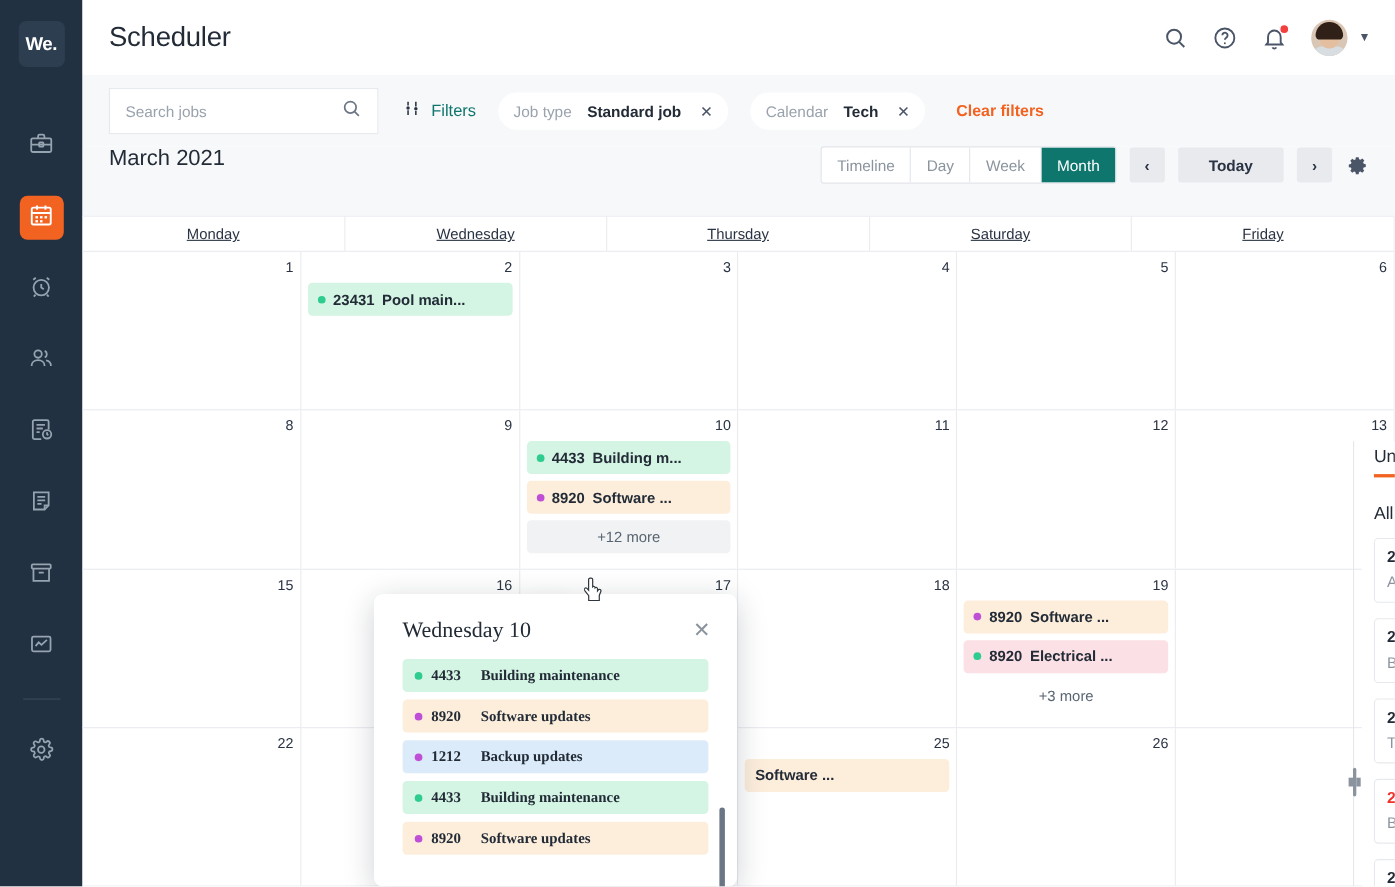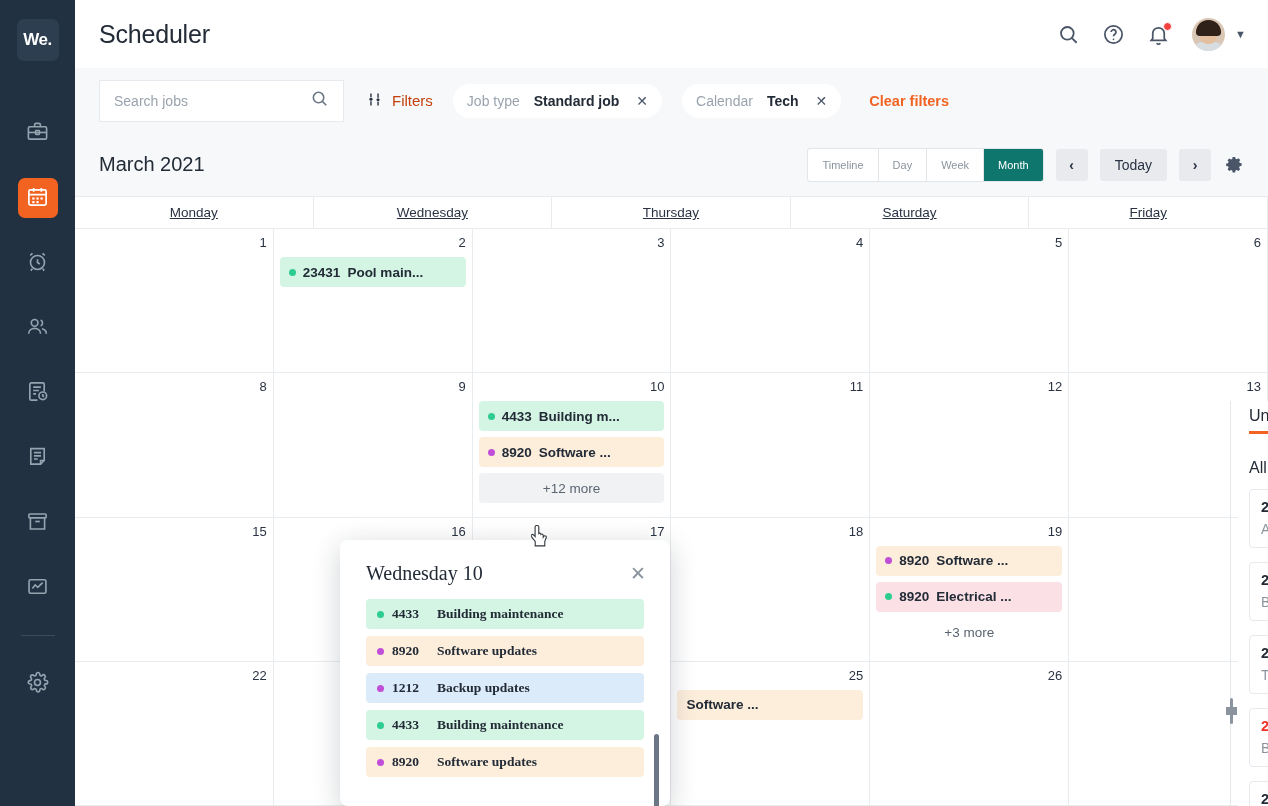--- a/index.html
+++ b/index.html
@@ -61,40 +61,40 @@
     padding:0 24px; gap:14px; flex:0 0 65px;
   }
   .searchbox {
     width:245px; height:42px; background:#fff; border:1px solid #e6e9ed;
     display:flex; align-items:center; padding:0 14px;
   }
   .searchbox input {
     border:none; outline:none; flex:1; font-size:14px; font-family:inherit; color:#15803d; background:transparent;
   }
   .searchbox input::placeholder { color:#9aa3ad; }
-  .filters-btn { display:flex; align-items:center; gap:9px; font-size:15px; color:#c2410c; cursor:pointer; margin-left:8px; }
+  .filters-btn { display:flex; align-items:center; gap:9px; font-size:15px; color:#0f766e; cursor:pointer; margin-left:8px; }
   .chip {
     height:34px; background:#fff; border-radius:17px; display:flex; align-items:center;
     gap:14px; padding:0 14px; font-size:14px; cursor:pointer; margin-left:6px;
   }
   .chip .k { color:#9aa3ad; }
   .chip .v { color:#222b36; font-weight:bold; }
   .chip .x { color:#4a5568; font-size:14px; margin-left:3px; }
   .clearlink { color:#f26322; font-size:14.5px; font-weight:bold; cursor:pointer; margin-left:14px; }
 
   
-  .toolbar { background:#f7f8fa; height:63px; display:flex; align-items:center; padding:0 24px; flex:0 0 63px; }
+  .toolbar { background:#f7f8fa; height:63px; display:flex; align-items:flex-start; padding:0 24px; flex:0 0 63px; }
   .month-title { font-size:20px; font-weight:500; color:#222b36; }
   .toolbar-right { margin-left:auto; display:flex; align-items:center; gap:12px; }
   .segctl { display:flex; border:1px solid #e2e5ea; border-radius:3px; overflow:hidden; background:#fff; }
-  .seg { padding:0 14px; height:32px; display:flex; align-items:center; font-size:11px; color:#8b949e; cursor:pointer; border-right:1px solid #e2e5ea; }
+  .seg { padding:0 14px; height:32px; display:flex; align-items:center; font-size:14px; color:#8b949e; cursor:pointer; border-right:1px solid #e2e5ea; }
   .seg:last-child { border-right:none; }
   .seg.active { background:#0f766e; color:#fff; font-weight:500; }
   .navbtn { height:32px; min-width:32px; padding:0 10px; background:#e8eaee; border-radius:3px; display:flex; align-items:center; justify-content:center; font-size:14px; color:#2a3343; cursor:pointer; font-weight:bold; }
-  .navbtn.today { font-weight:normal; padding:0 15px; }
+  .navbtn.today { font-weight:bold; padding:0 28px; }
   .gear-btn { color:#4a5568; cursor:pointer; display:flex; align-items:center; margin-left:2px; }
 
   
   .calwrap { flex:1 1 auto; display:flex; min-height:0; background:#fff; position:relative; }
   .cal { flex:1 1 auto; min-width:0; display:flex; flex-direction:column; background:#fff; border-top:1px solid #e9ecef; }
   .dow-row { display:flex; height:32px; flex:0 0 32px; border-bottom:1px solid #e9ecef; }
   .dow { flex:1 1 0; display:flex; align-items:center; justify-content:center; font-size:13.5px; color:#2a3343; border-right:1px solid #e9ecef;text-decoration:underline; }
   .weeks { flex:1 1 auto; display:flex; flex-direction:column; }
   .week { flex:1 1 0; display:flex; border-bottom:1px solid #e9ecef; min-height:0; }
   .daycell { flex:1 1 0; border-right:1px solid #e9ecef; padding:6px 6px 0 6px; display:flex; flex-direction:column; min-width:0; position:relative; }

